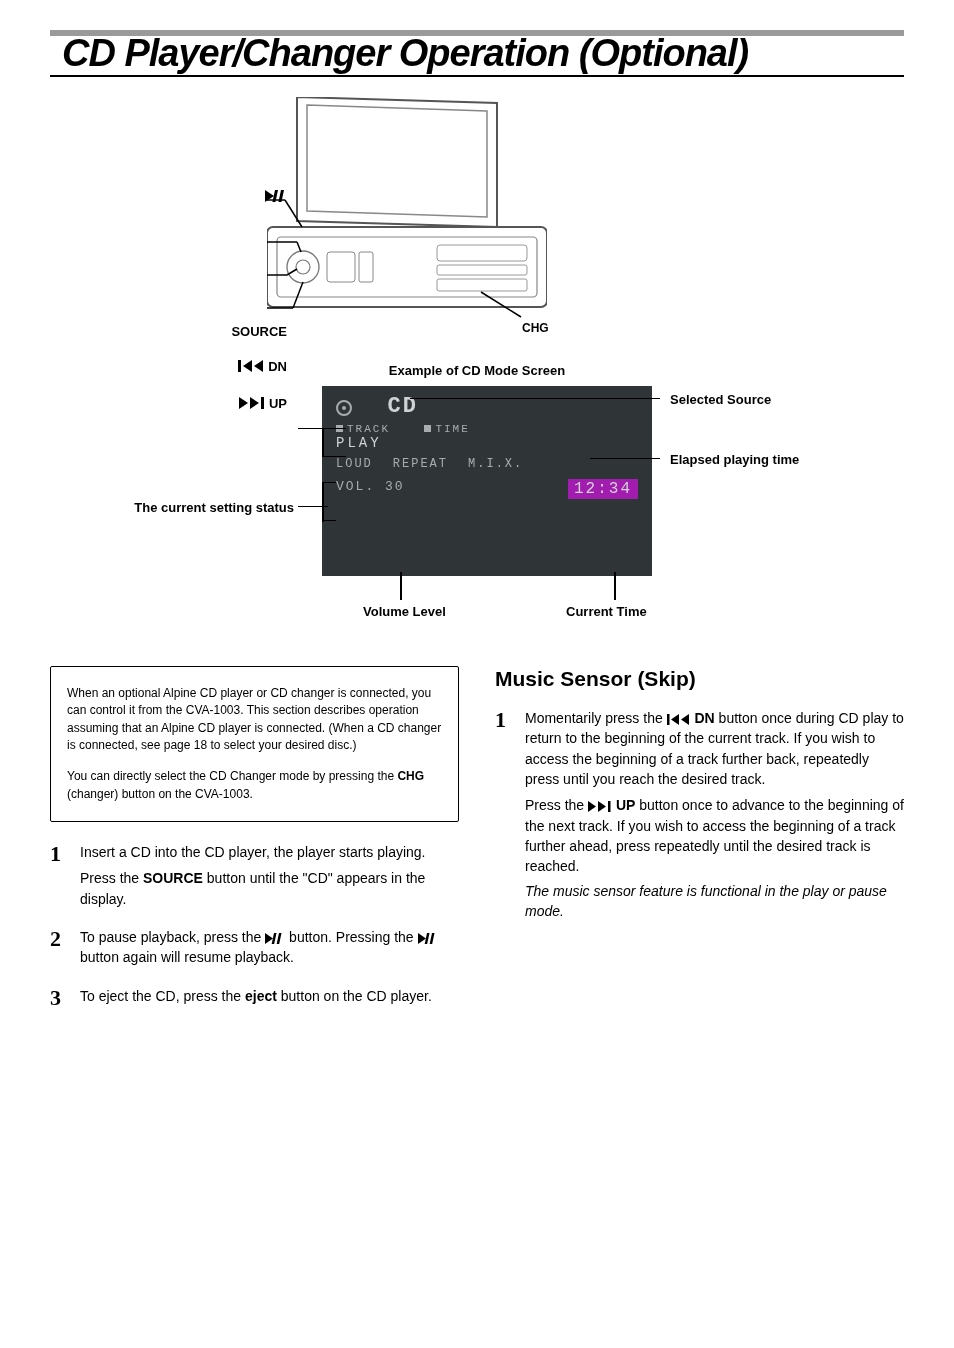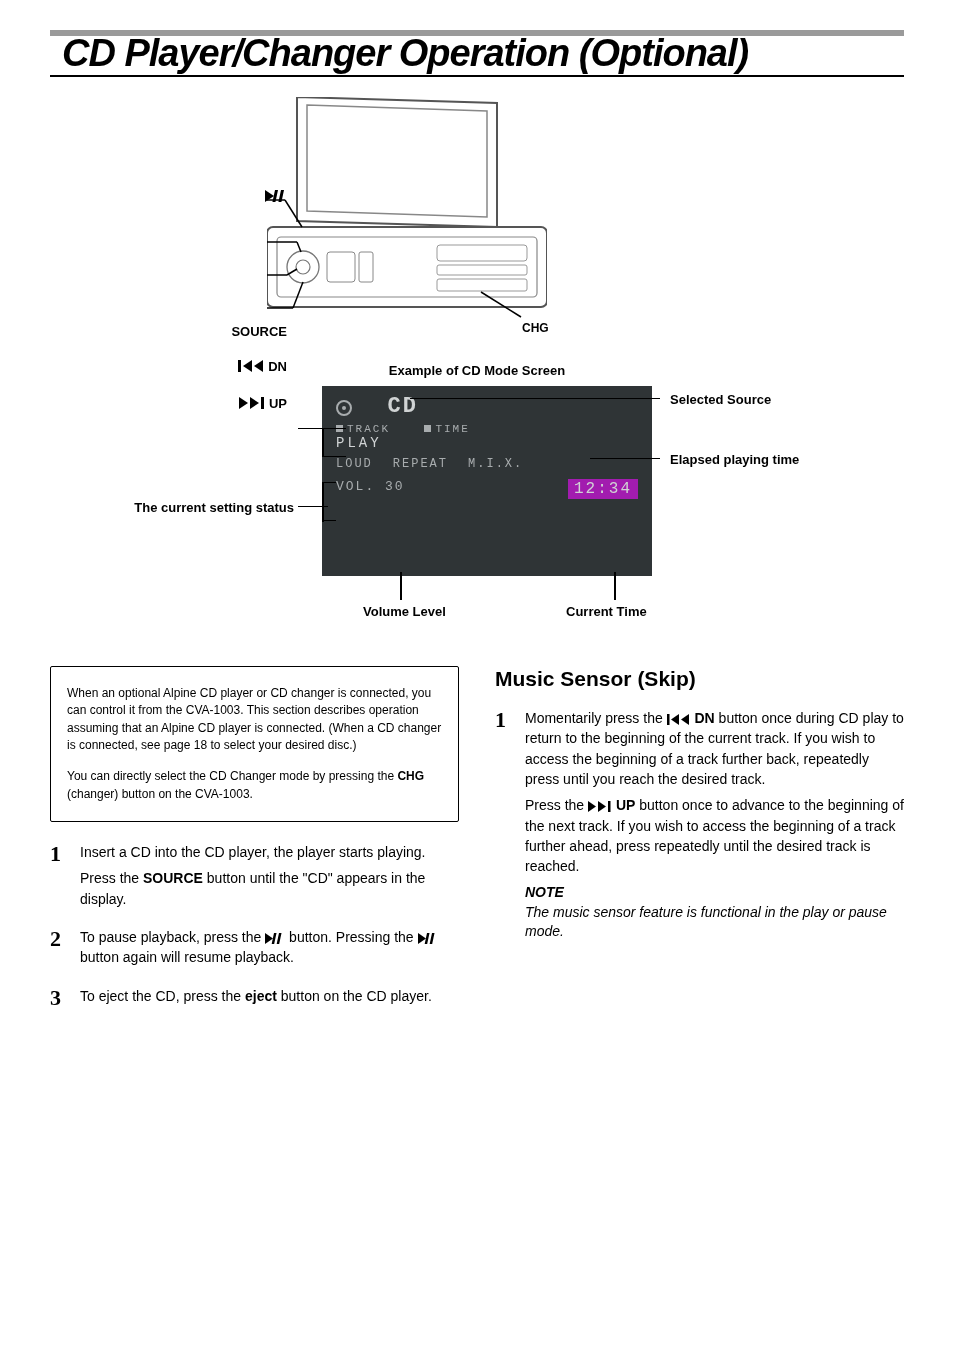--- a/index.html
+++ b/index.html
@@ -430,19 +430,18 @@
         </p>
         <p>
           <span>Press the </span><span class="b"><span class="icon-inline">
                 <svg width="24" height="11">
                   <polygon points="0,0 8,5.5 0,11" fill="#000"></polygon>
                   <polygon points="10,0 18,5.5 10,11" fill="#000"></polygon>
                   <rect x="20" y="0" width="2.5" height="11" fill="#000"></rect>
                 </svg>
               </span><span> UP</span></span><span> button once to advance to the beginning of the next track. If you wish to access the beginning of a track further ahead, press repeatedly until the desired track is reached.</span>
         </p>
-        <div class="note-head">NOTE</div>
         <div class="note-body">The music sensor feature is functional in the play or pause mode.</div>
       </li>
     </ol>
   </div>
 
 </div>
 
 </body></html>

